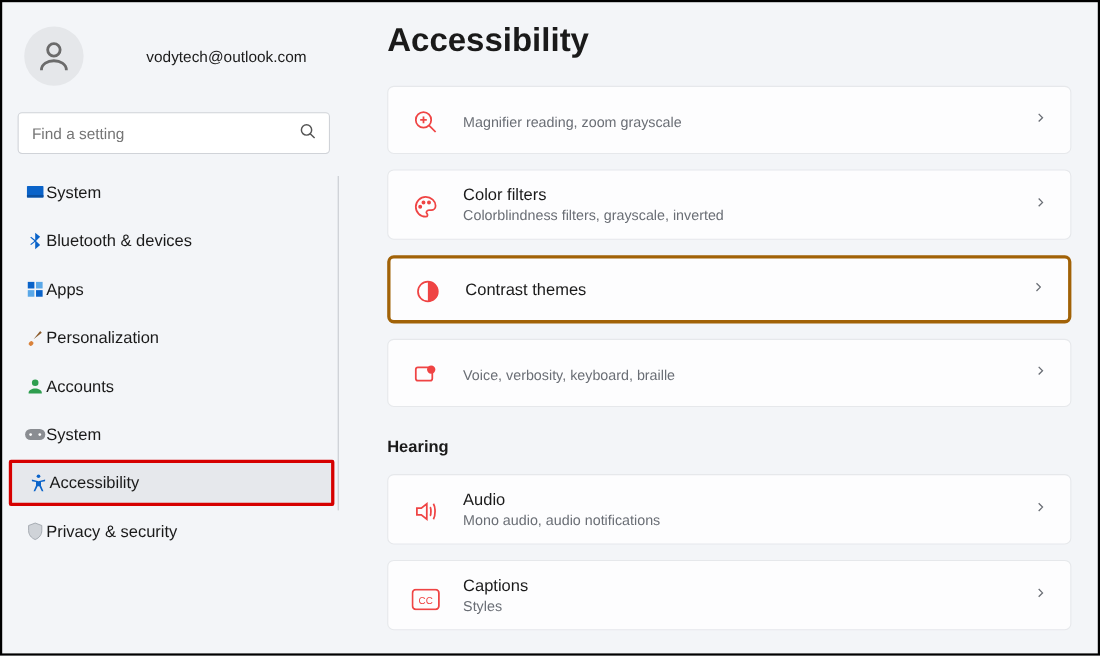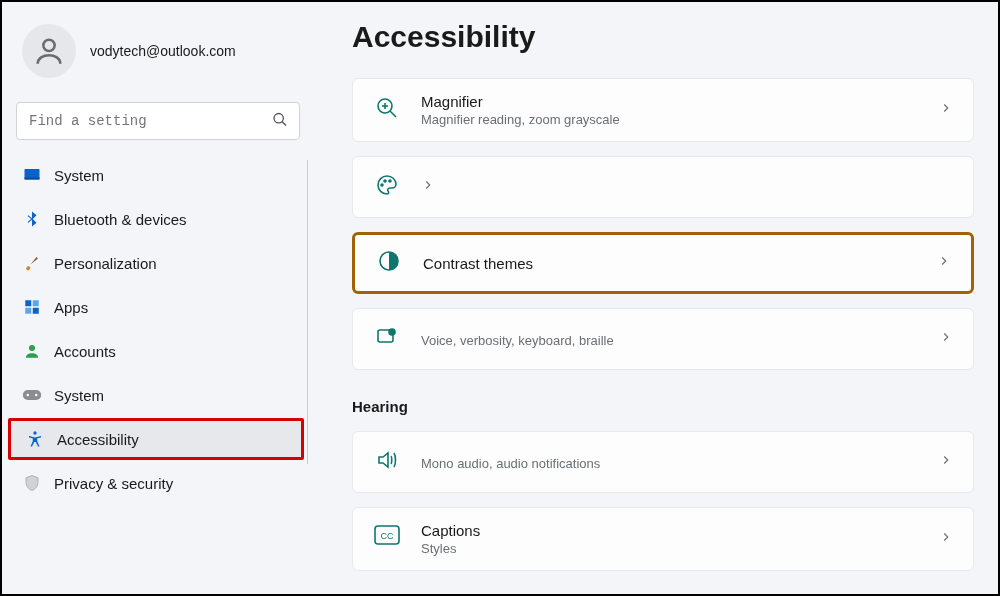--- a/index.html
+++ b/index.html
@@ -26,36 +26,35 @@
     gap: 14px;
     padding: 10px 10px 16px 14px;
   }
   .avatar {
     width: 54px; height: 54px;
     border-radius: 50%;
     background: #e5e7ea;
     display: flex; align-items: center; justify-content: center;
     color: #6b6b6b;
   }
-  .email { font-size: 14px; color: #1a1a1a; }
+  .email { font-size: 14px; color: #1a1a1a; margin-left: 43px; }
   .search-wrap {
     margin: 8px 8px 14px 8px;
     position: relative;
   }
   .search-input {
     width: 100%;
     height: 38px;
     border: 1px solid #d0d3d8;
     border-radius: 4px;
     background: #fff;
     padding: 0 40px 0 12px;
     font-size: 14px;
     color: #555;
     outline: none;
-    font-family: Liberation Mono, monospace;
   }
   .search-icon-btn {
     position: absolute; right: 8px; top: 50%; transform: translateY(-50%);
     background: none; border: none; color: #555; cursor: pointer;
     padding: 4px;
   }
   .nav {
     display: flex; flex-direction: column;
     gap: 2px;
     position: relative;
@@ -65,21 +64,21 @@
     position: absolute;
     right: 0;
     top: 6px;
     bottom: 40px;
     width: 1px;
     background: #c8cbd0;
   }
   .nav-item {
     display: flex;
     align-items: center;
-    gap: 12px;
+    gap: 0;
     height: 42px;
     padding: 0 14px;
     border-radius: 4px;
     font-size: 15px;
     cursor: pointer;
     color: #1a1a1a;
   }
   .nav-item.active { background: #e6e8ec; }
   .nav-icon {
     width: 20px; height: 20px;
@@ -111,22 +110,22 @@
     padding: 14px 20px;
     cursor: pointer;
     min-height: 62px;
   }
   .card.highlighted {
     border: 3px solid #a16207;
   }
   .card-icon {
     width: 28px; height: 28px;
     margin-right: 20px;
-    display: flex; align-items: flex-start; justify-content: center;
-    color: #0f766e;
+    display: flex; align-items: flex-end; justify-content: center;
+    color: #ef4444;
     flex-shrink: 0;
   }
   .card-text { flex: 1; }
   .card-title { font-size: 15px; color: #1a1a1a; }
   .card-sub { font-size: 13px; color: #6a6e75; margin-top: 2px; }
   .chevron { color: #6a6e75; flex-shrink: 0; }
   .section-label {
     font-size: 15px;
     font-weight: 600;
     margin: 14px 0 2px 0;
@@ -176,37 +175,37 @@
               <path d="M12 2l6 5-5 5 5 5-6 5V13L7 17l-1-1 5-4-5-4 1-1 5 4V2z"></path>
             </svg>
         </span>
         <span>Bluetooth &amp; devices</span>
       </div>
 
 
       <div class="nav-item">
         <span class="nav-icon">
           <svg width="18" height="18" viewBox="0 0 24 24">
-              <path fill="#d9823b" d="M4 20c0-2 2-4 4-4l2 2c0 2-2 4-4 4l-2-2z"></path>
-              <path fill="#8a5a2b" d="M10 14l8-10 2 2-10 8z"></path>
-            </svg>
-        </span>
-        <span>Personalization</span>
-      </div>
-
-      <div class="nav-item">
-        <span class="nav-icon">
-          <svg width="18" height="18" viewBox="0 0 24 24">
               <rect x="3" y="3" width="8" height="8" fill="#0a63c9"></rect>
               <rect x="13" y="3" width="8" height="8" fill="#5aa8e8"></rect>
               <rect x="3" y="13" width="8" height="8" fill="#5aa8e8"></rect>
               <rect x="13" y="13" width="8" height="8" fill="#0a63c9"></rect>
             </svg>
         </span>
         <span>Apps</span>
+      </div>
+
+      <div class="nav-item">
+        <span class="nav-icon">
+          <svg width="18" height="18" viewBox="0 0 24 24">
+              <path fill="#d9823b" d="M4 20c0-2 2-4 4-4l2 2c0 2-2 4-4 4l-2-2z"></path>
+              <path fill="#8a5a2b" d="M10 14l8-10 2 2-10 8z"></path>
+            </svg>
+        </span>
+        <span>Personalization</span>
       </div>
 
       <div class="nav-item">
         <span class="nav-icon">
           <svg width="18" height="18" viewBox="0 0 24 24">
               <circle cx="12" cy="8" r="4" fill="#2e9e4f"></circle>
               <path d="M4 20c0-3 4-5 8-5s8 2 8 5v1H4z" fill="#2e9e4f"></path>
             </svg>
         </span>
         <span>Accounts</span>
@@ -253,39 +252,42 @@
       <div class="card">
         <span class="card-icon">
           <svg width="24" height="24" viewBox="0 0 24 24" fill="none" stroke="currentColor" stroke-width="1.6">
               <circle cx="10" cy="10" r="7"></circle>
               <line x1="21" y1="21" x2="15" y2="15"></line>
               <line x1="10" y1="7" x2="10" y2="13"></line>
               <line x1="7" y1="10" x2="13" y2="10"></line>
             </svg>
         </span>
         <div class="card-text">
-          <div class="card-title">Magnifier</div>
           <div class="card-sub">Magnifier reading, zoom grayscale</div>
         </div>
         <span class="chevron">
           <svg width="14" height="14" viewBox="0 0 24 24" fill="none" stroke="currentColor" stroke-width="2">
               <polyline points="9 6 15 12 9 18"></polyline>
             </svg>
         </span>
       </div>
 
       <div class="card">
         <span class="card-icon">
           <svg width="24" height="24" viewBox="0 0 24 24" fill="none" stroke="currentColor" stroke-width="1.6">
               <path d="M12 3a9 9 0 100 18c2 0 2-2 1-3s0-3 2-3h2a4 4 0 004-4c0-4-4-8-9-8z"></path>
               <circle cx="7" cy="12" r="1" fill="currentColor"></circle>
               <circle cx="10" cy="8" r="1" fill="currentColor"></circle>
               <circle cx="15" cy="8" r="1" fill="currentColor"></circle>
             </svg>
         </span>
+        <div class="card-text">
+          <div class="card-title">Color filters</div>
+          <div class="card-sub">Colorblindness filters, grayscale, inverted</div>
+        </div>
         <span class="chevron">
           <svg width="14" height="14" viewBox="0 0 24 24" fill="none" stroke="currentColor" stroke-width="2">
               <polyline points="9 6 15 12 9 18"></polyline>
             </svg>
         </span>
       </div>
 
       <div class="card highlighted">
         <span class="card-icon">
           <svg width="24" height="24" viewBox="0 0 24 24">
@@ -324,20 +326,21 @@
 
       <div class="card">
         <span class="card-icon">
           <svg width="24" height="24" viewBox="0 0 24 24" fill="none" stroke="currentColor" stroke-width="1.6">
               <path d="M4 9v6h4l5 4V5L8 9H4z" fill="none"></path>
               <path d="M16 8c1 1 1 7 0 8"></path>
               <path d="M19 5c2 3 2 11 0 14"></path>
             </svg>
         </span>
         <div class="card-text">
+          <div class="card-title">Audio</div>
           <div class="card-sub">Mono audio, audio notifications</div>
         </div>
         <span class="chevron">
           <svg width="14" height="14" viewBox="0 0 24 24" fill="none" stroke="currentColor" stroke-width="2">
               <polyline points="9 6 15 12 9 18"></polyline>
             </svg>
         </span>
       </div>
 
       <div class="card">

